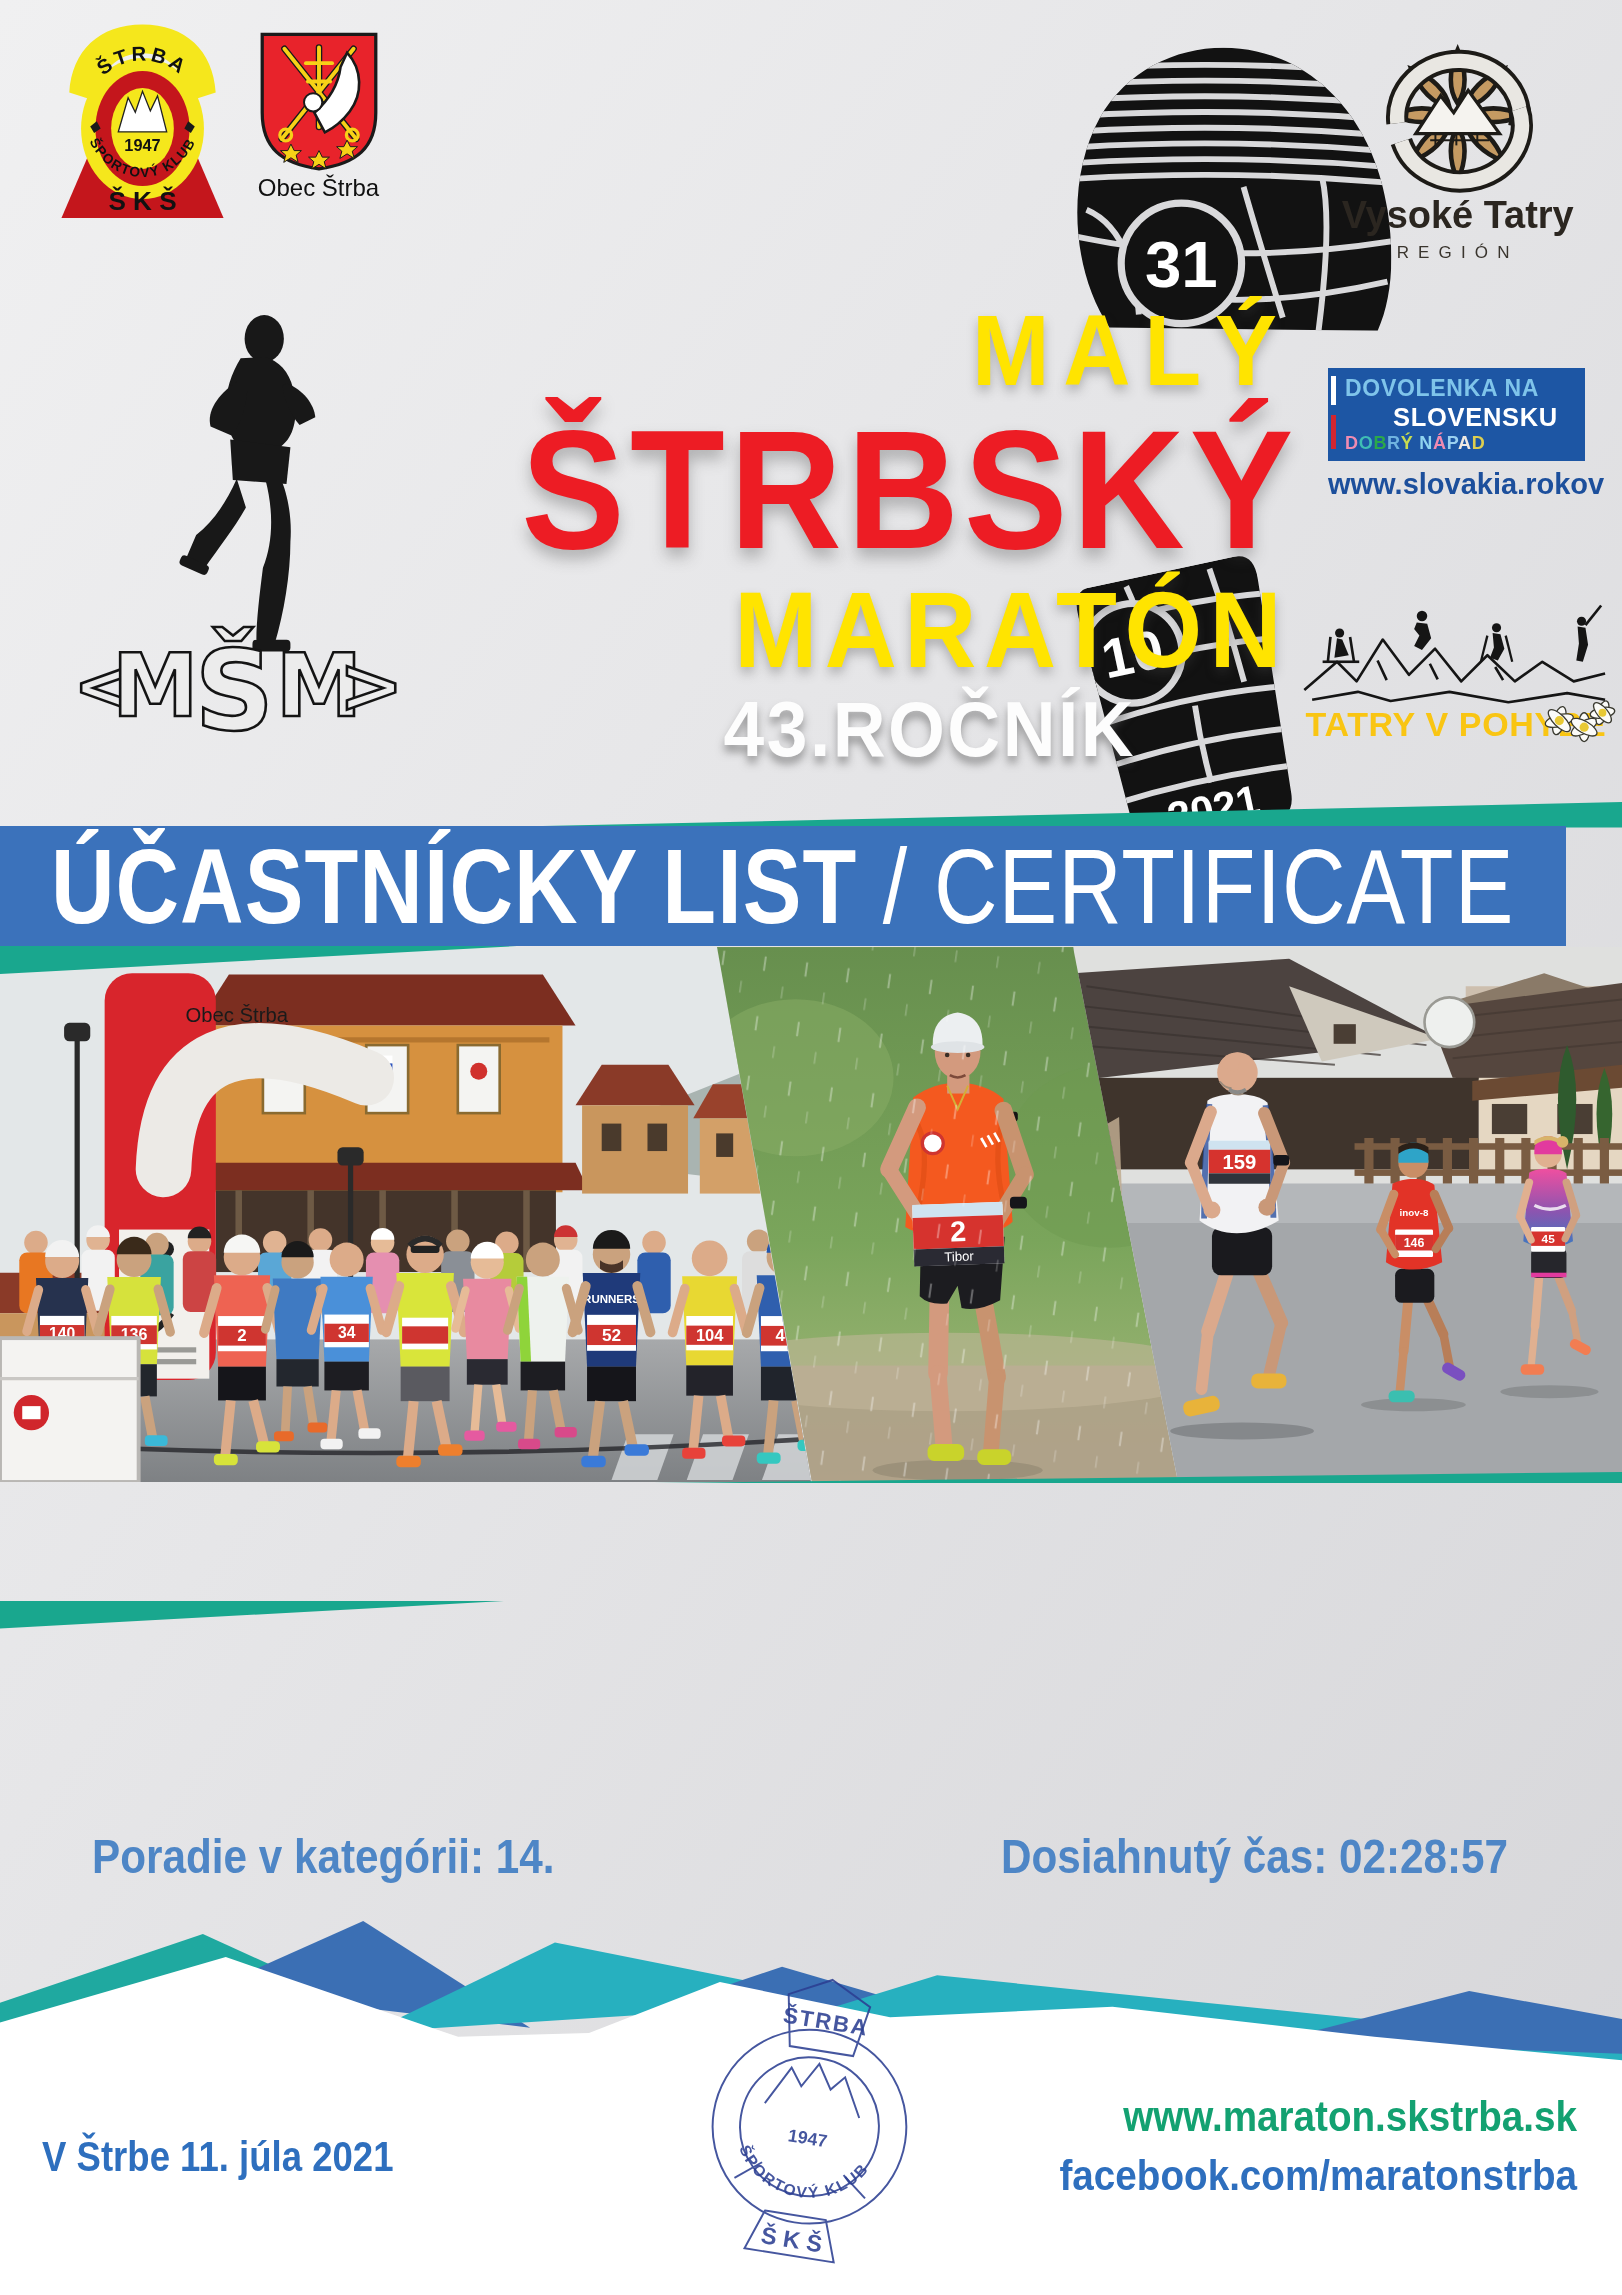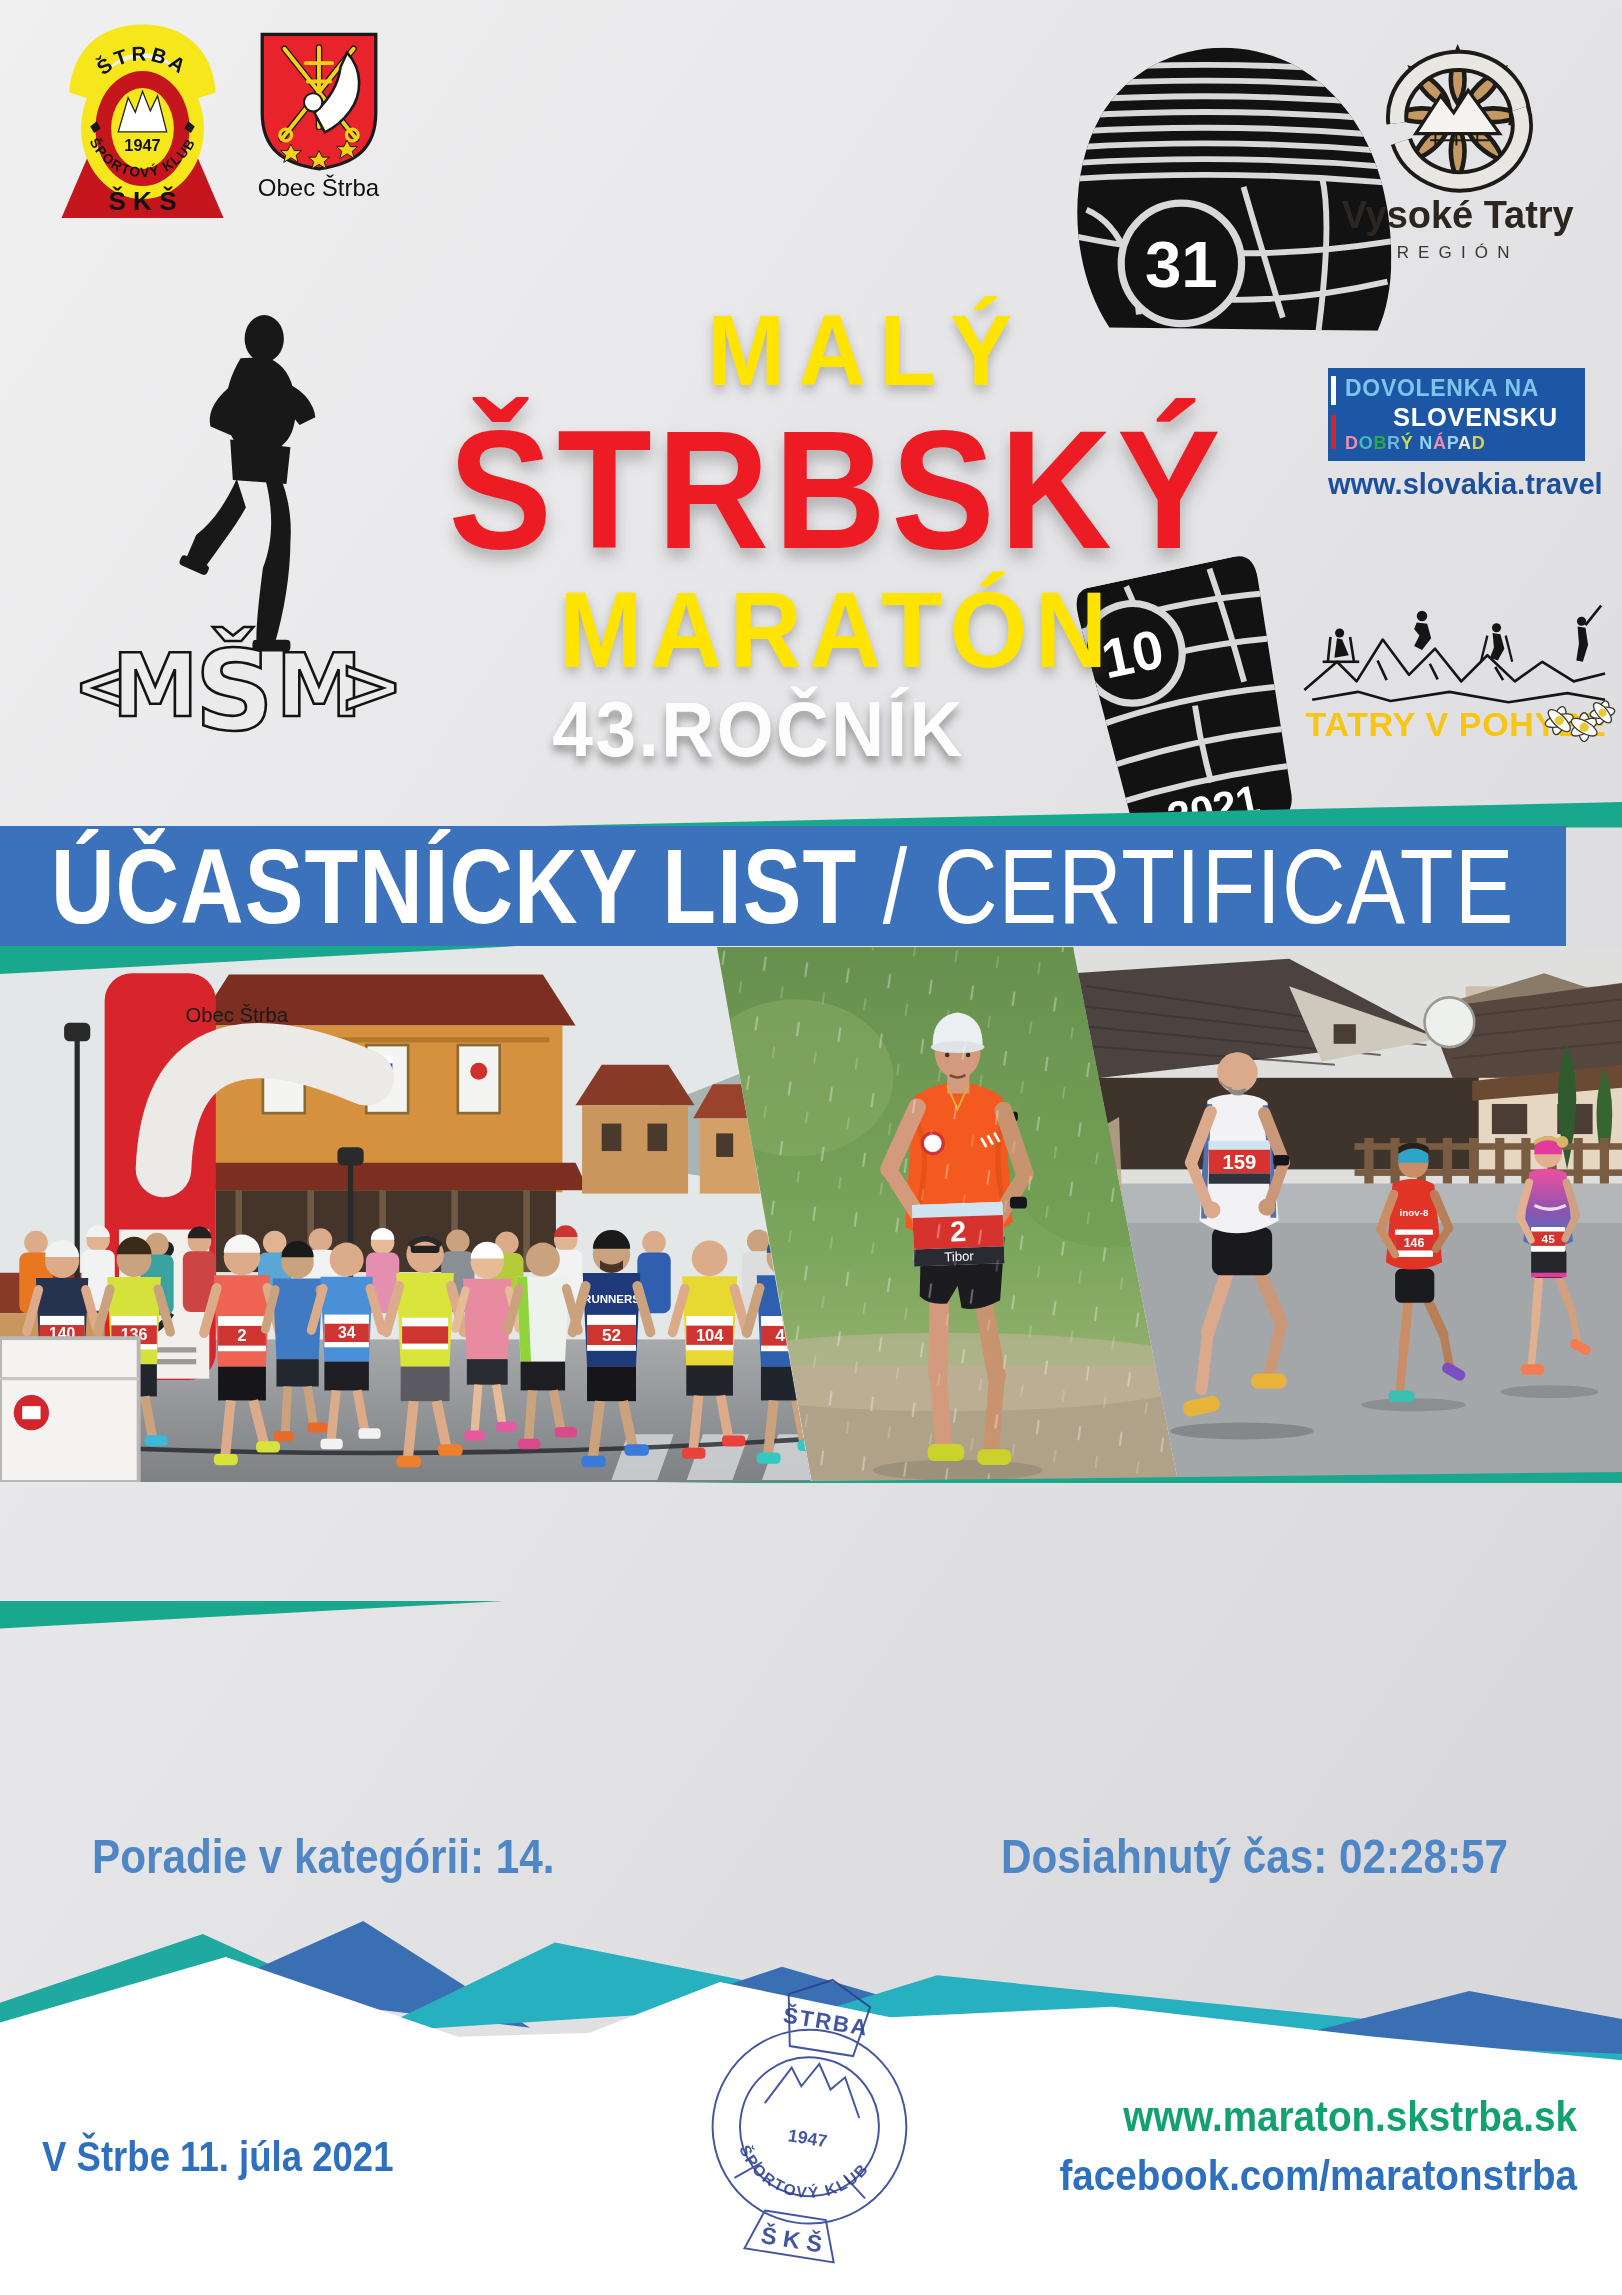--- a/index.html
+++ b/index.html
@@ -2,21 +2,21 @@
 <html style="font-size:10.5px"><head>
 <meta charset="utf-8">
 <style>
   html,body{margin:0;padding:0;background:#b9b9bc;}
   .poster{position:relative;width:1623px;height:2295px;overflow:hidden;
     background:linear-gradient(125deg,#f0f0f1 0%,#e6e6e8 40%,#d6d6d9 100%);
     font-family:"Liberation Sans","DejaVu Sans",sans-serif;}
   .abs{position:absolute;}
   svg{display:block;overflow:visible;}
   
-  .title-block{left:379px;top:294px;width:916px;text-align:center;}
+  .title-block{left:396px;top:294px;width:916px;text-align:right;}
   .t-maly{font-size:98px;font-weight:700;color:#ffe400;letter-spacing:14.4px;
     transform:scale(.95,1.02);text-shadow:0 6.5px 10.5px rgba(70,70,70,.35);margin-left:59px;}
   .t-strbsky{font-size:160px;font-weight:700;color:#ed1c24;letter-spacing:5.2px;
     transform:scale(.97,1.05);margin-top:-9.2px;text-shadow:0 9.2px 14.4px rgba(70,70,70,.35);}
   .t-maraton{font-size:105px;font-weight:700;color:#ffe400;letter-spacing:7.9px;
     transform:scale(.95,1.02);margin-top:-11.8px;text-shadow:0 6.5px 10.5px rgba(70,70,70,.35);}
   .t-rocnik{font-size:77px;font-weight:700;color:#fdfdfd;letter-spacing:2.6px;
     transform:scale(.95,1);margin-top:-5.2px;margin-right:157px;text-shadow:0 6.5px 9.2px rgba(90,90,90,.55);}
   
   .band{left:0;width:1566px;background:#3b72bb;}
@@ -211,21 +211,21 @@
   </svg>
 
   <div class="abs dov">
     <div class="dov-box">
       <div class="bar-w"></div>
       <div class="bar-r"></div>
       <div class="dov1">DOVOLENKA NA</div>
       <div class="dov2">SLOVENSKU</div>
       <div class="dov3"><span style="color: rgb(240, 139, 177);">D</span><span style="color: rgb(63, 189, 180);">O</span><span style="color: rgb(43, 168, 74);">B</span><span style="color: rgb(111, 179, 224);">R</span><span style="color: rgb(199, 220, 80);">Ý</span><span> </span><span style="color: rgb(143, 212, 240);">N</span><span style="color: rgb(240, 139, 177);">Á</span><span style="color: rgb(154, 208, 240);">P</span><span style="color: rgb(239, 233, 226);">A</span><span style="color: rgb(222, 207, 79);">D</span></div>
     </div>
-    <div class="dov-url">www.slovakia.travel</div>
+    <div class="dov-url">www.slovakia.rokov</div>
   </div>
 
   <svg class="abs" style="left:1299px;top:582px" width="314" height="170" viewBox="0 0 480 260">
     <g stroke="#151515" fill="none" stroke-width="4" stroke-linejoin="round">
       <path d="M8,165 L58,122 L88,152 L128,88 L168,142 L208,102 L248,152 L288,112 L330,152 L372,122 L420,152 L468,140"></path>
       <path d="M20,180 L90,168 L140,182 L230,168 L320,184 L410,170 L468,180"></path>
       <path d="M120,120 l14,30 M200,125 l12,24 M300,130 l12,20"></path>
     </g>
     <g fill="#151515">
       <circle cx="62" cy="78" r="7"></circle>

